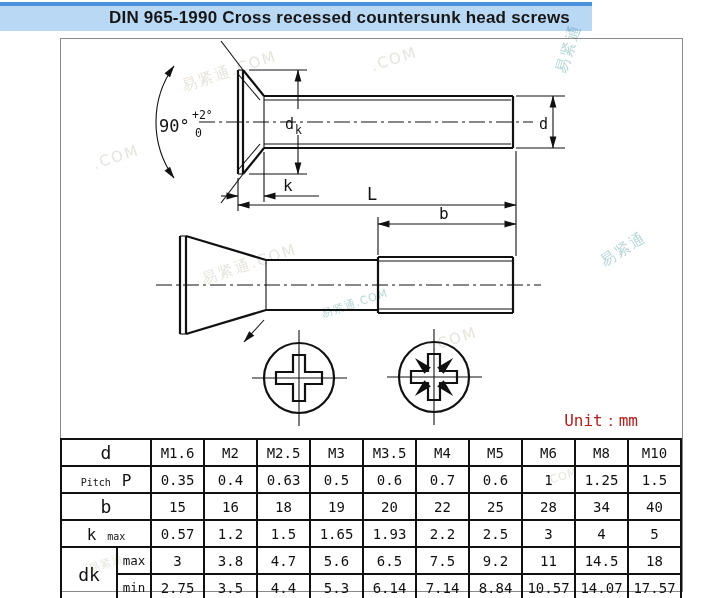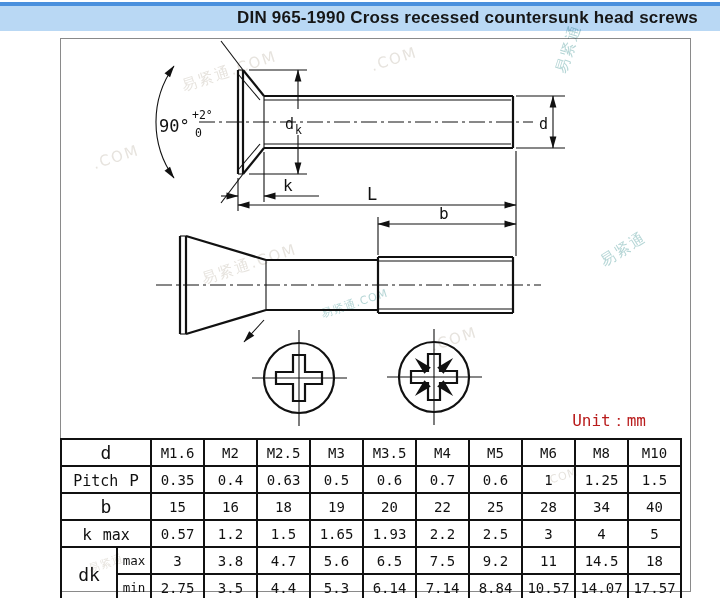--- a/index.html
+++ b/index.html
@@ -1,42 +1,42 @@
 <!DOCTYPE html>
 <html><head>
 <meta charset="utf-8">
 <style>
   html,body{margin:0;padding:0;}
   body{width:720px;height:598px;position:relative;background:#fff;overflow:hidden;
        font-family:"Liberation Sans",sans-serif;}
-  .topbar{position:absolute;left:0;top:2px;width:720px;height:29px;box-sizing:border-box;
+  .topbar{position:absolute;left:0;top:2px;width:592px;height:29px;box-sizing:border-box;
           background:#b9d8f4;border-top:4px solid #4a90dd;}
   .title{line-height:24px;text-align:right;padding-right:22px;font-weight:bold;
          font-size:17px;color:#161616;letter-spacing:0.2px;}
   .sheet{position:absolute;left:60px;top:38px;width:621px;height:552px;
-         border:1px solid #8a8a8a;background:#fff;padding-left:8px;}
+         border:1px solid #8a8a8a;background:#fff;}
   .sheet svg{position:absolute;left:0;top:0;}
   .th{stroke:#111;stroke-width:2.2;fill:none;}
   .tn{stroke:#111;stroke-width:1.1;fill:none;}
   .dim{stroke:#111;stroke-width:1.1;fill:none;}
   .cl{stroke:#111;stroke-width:1;fill:none;stroke-dasharray:16 4 3 4;}
   .plus{fill:#fff;stroke:#111;stroke-width:2.2;}
   .wedge{fill:#111;stroke:none;}
   text{fill:#111;font-family:"DejaVu Sans Mono",monospace;}
   .t17{font-size:17px;} .t16{font-size:16px;} .t15{font-size:15px;}
   .t11{font-size:11.5px;}
   .unit{position:absolute;top:372px;right:44px;font-family:"DejaVu Sans Mono",monospace;
         font-size:16px;color:#b91c1c;}
   table.spec{position:absolute;left:-1px;top:399px;width:622px;height:154px;
         border-collapse:collapse;table-layout:fixed;background:transparent;
         font-family:"DejaVu Sans Mono",monospace;font-size:14px;color:#111;}
   table.spec td{border:2px solid #111;text-align:center;vertical-align:middle;
         padding:0;overflow:hidden;height:25px;}
   td.lab{font-size:18px;}
-  .small{font-size:15px;} .mid{font-size:16px;} .small2{font-size:12.5px;}
+  .small{font-size:10px;} .mid{font-size:16px;} .small2{font-size:12.5px;}
   .wm-layer{position:absolute;left:0;top:0;width:720px;height:598px;z-index:6;
         pointer-events:none;mix-blend-mode:multiply;}
   .wm{position:absolute;white-space:nowrap;font-family:"DejaVu Sans",sans-serif;
       letter-spacing:2px;font-size:15px;}
   .wm.g{color:#c9c2b6;opacity:.45;}
   .wm.t{color:#79b4b4;opacity:.55;}
   .wm.sm{font-size:11px;letter-spacing:1px;}
 </style>
 </head>
 <body>

